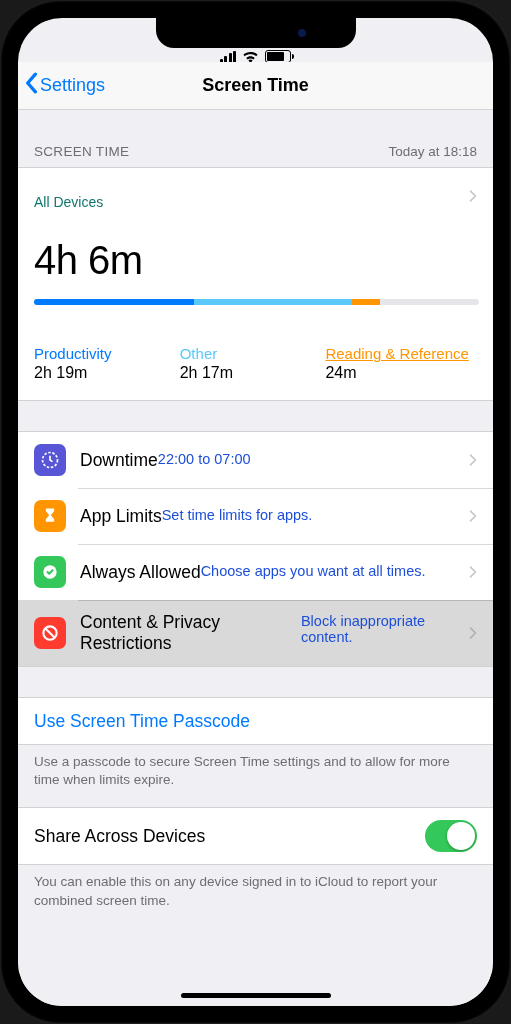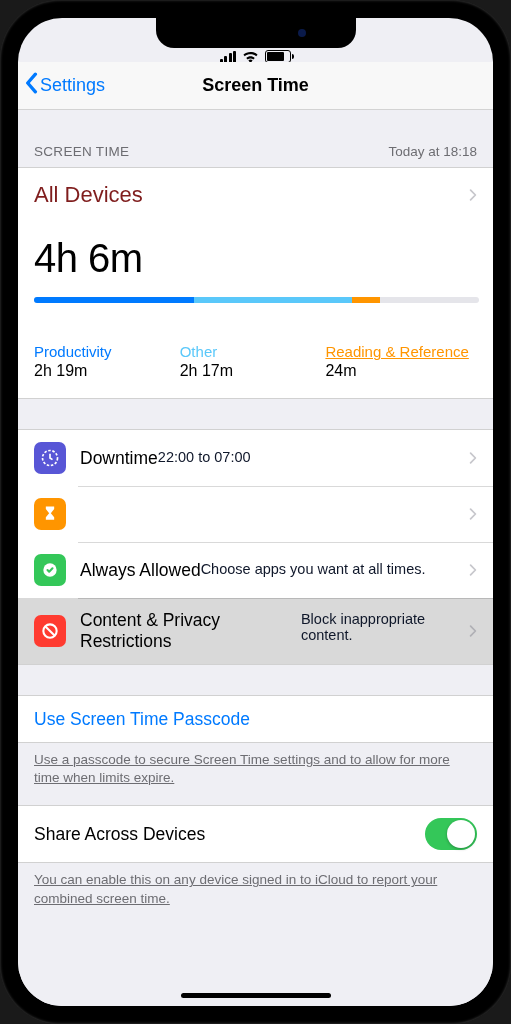--- a/index.html
+++ b/index.html
@@ -142,21 +142,21 @@
     padding: 12px 14px 18px 16px;
     background:#fff;
     border-bottom: 0.5px solid rgba(0,0,0,0.18);
   }
   .all-devices-row {
     display:flex; align-items:center; justify-content:space-between;
     padding: 14px 16px 10px 16px;
     background:#fff;
     border-top: 0.5px solid rgba(0,0,0,0.18);
   }
-  .all-devices-row .label { font-size:22px; color:#7f1d1d; }
+  .all-devices-row .label { font-size:14px; color:#0f766e;margin-top:12px; }
 
   .big-time {
     font-size: 40px;
     font-weight: 400;
     color: #000;
     letter-spacing: -0.5px;
     margin: 6px 0 16px 0;
   }
   .bar-track {
     height: 6px;
@@ -191,30 +191,29 @@
     flex-shrink: 0;
   }
   .icon-box.purple { background:#5856d6; }
   .icon-box.orange { background:#ff9500; }
   .icon-box.green { background:#34c759; }
   .icon-box.red { background:#ff3b30; }
   .icon-box svg { width:20px; height:20px; }
 
   .cell-text { display:flex; flex-direction:row; }
   .cell-title { font-size: 17.5px; color:#000; }
-  .cell-sub { font-size: 14.5px; color:#0f172a; margin-top:1px; }
+  .cell-sub { font-size: 14.5px; color:#1d4ed8; margin-top:1px; }
 
   .link-cell .cell-title { color:#007aff; }
 
   .footer-note {
     padding: 8px 16px 18px 16px;
     font-size: 13.5px;
     color: #6d6d72;
     line-height: 1.35;
-    text-decoration: underline;
   }
 
   .toggle {
     width: 52px; height: 32px; background:#34c759; border-radius: 16px;
     position: relative; margin-left:auto;
   }
   .toggle .knob {
     position:absolute; right:2px; top:2px; width:28px; height:28px;
     background:#fff; border-radius:50%; box-shadow:0 1px 3px rgba(0,0,0,0.3);
   }
@@ -332,20 +331,24 @@
               </svg>
             </span>
         </div>
 
         <div class="cell">
           <div class="icon-box orange">
             <svg viewBox="0 0 24 24" fill="#fff">
                 <path d="M7 3h10v3l-4 5 4 5v3H7v-3l4-5-4-5V3z"></path>
               </svg>
           </div>
+          <div class="cell-text">
+            <div class="cell-title">App Limits</div>
+            <div class="cell-sub">Set time limits for apps.</div>
+          </div>
           <span class="chev">
               <svg viewBox="0 0 10 16" fill="none" stroke="#c7c7cc" stroke-width="2.2" stroke-linecap="round" stroke-linejoin="round">
                 <polyline points="2,2 8,8 2,14"></polyline>
               </svg>
             </span>
         </div>
 
         <div class="cell">
           <div class="icon-box green">
             <svg viewBox="0 0 24 24" fill="#fff">

